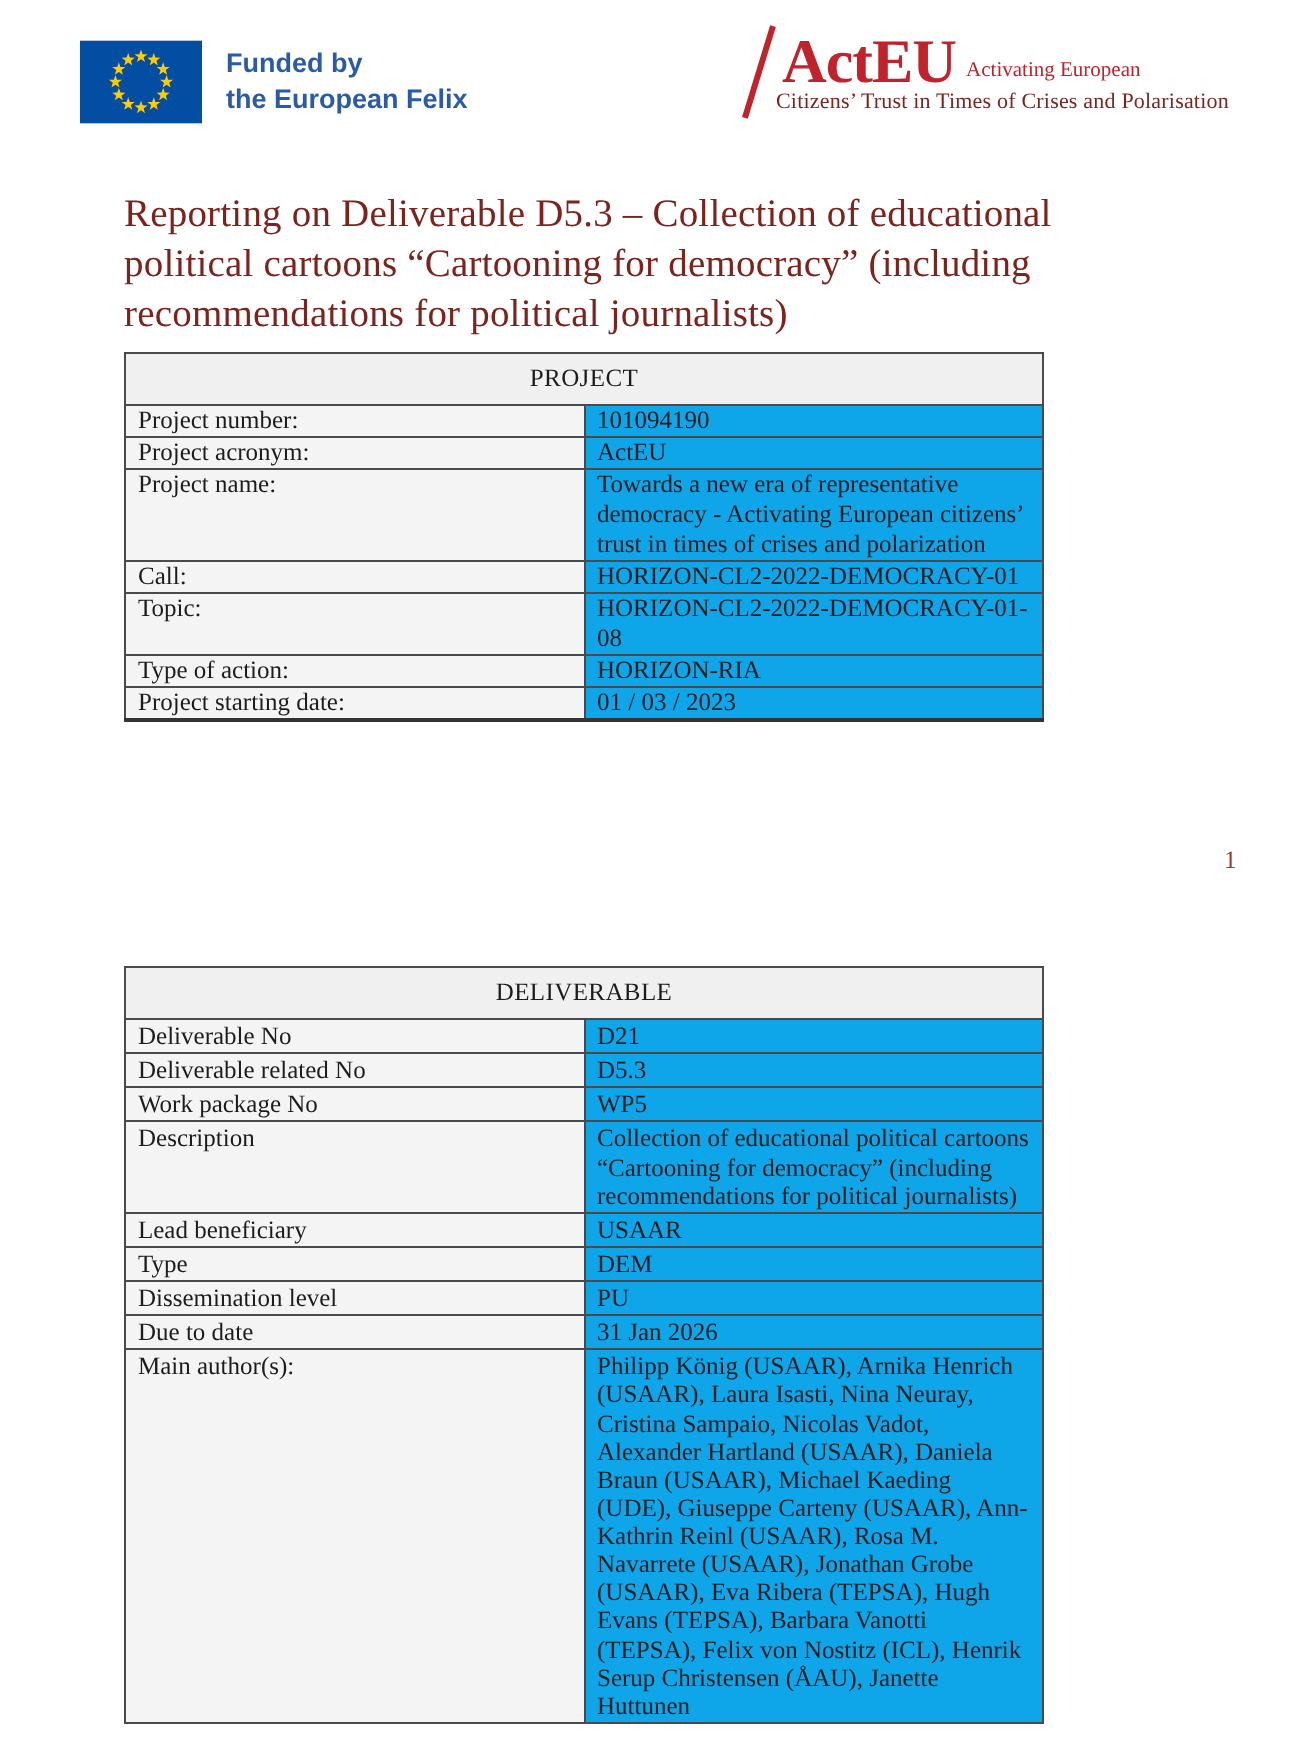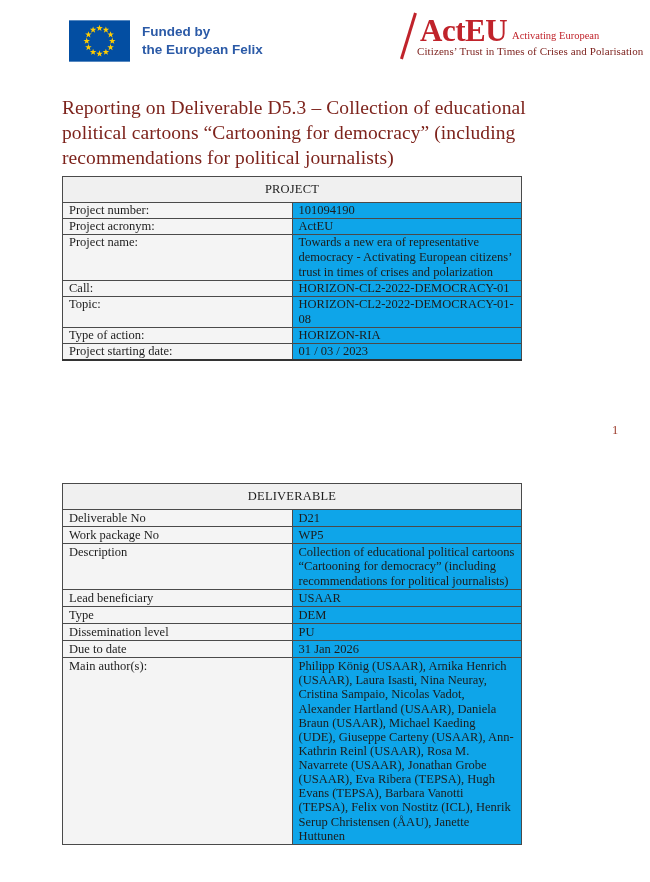--- a/index.html
+++ b/index.html
@@ -1,21 +1,21 @@
 <!DOCTYPE html>
 <html><head>
 <meta charset="utf-8">
 <style>
   html,body{margin:0;padding:0;}
   body{
     width:650px;height:882px;position:relative;background:#ffffff;
     font-family:"Liberation Serif", serif;color:#1c1c1c;overflow:hidden;
   }
   
-  .topbar{position:absolute;top:0;left:0;width:550px;height:80px;margin-left:29px;}
+  .topbar{position:absolute;top:0;left:0;width:550px;height:80px;}
   .eu-block{position:absolute;top:20px;left:40px;display:flex;align-items:center;}
   .eu-flag{width:61px;height:42px;display:block;}
   .eu-text{
     margin-left:12px;font-family:"Liberation Sans", sans-serif;
     font-weight:bold;font-size:13.5px;line-height:1.32;color:#2b5aa7;
   }
   .acteu-block{position:absolute;top:16px;left:388px;width:230px;}
   .acteu-row{position:relative;display:flex;align-items:flex-end;white-space:nowrap;}
   .acteu-slash{
     position:absolute;left:-3px;top:-3px;width:2.6px;height:48px;
@@ -143,20 +143,24 @@
     <tr>
       <th colspan="2">DELIVERABLE</th>
     </tr>
   </thead>
   <tbody>
     <tr>
       <td class="lbl">Deliverable No</td>
       <td class="val">D21</td>
     </tr>
     <tr>
+      <td class="lbl">Deliverable related No</td>
+      <td class="val">D5.3</td>
+    </tr>
+    <tr>
       <td class="lbl">Work package No</td>
       <td class="val">WP5</td>
     </tr>
     <tr>
       <td class="lbl">Description</td>
       <td class="val">Collection of educational political cartoons “Cartooning for democracy” (including recommendations for political journalists)</td>
     </tr>
     <tr>
       <td class="lbl">Lead beneficiary</td>
       <td class="val">USAAR</td>

